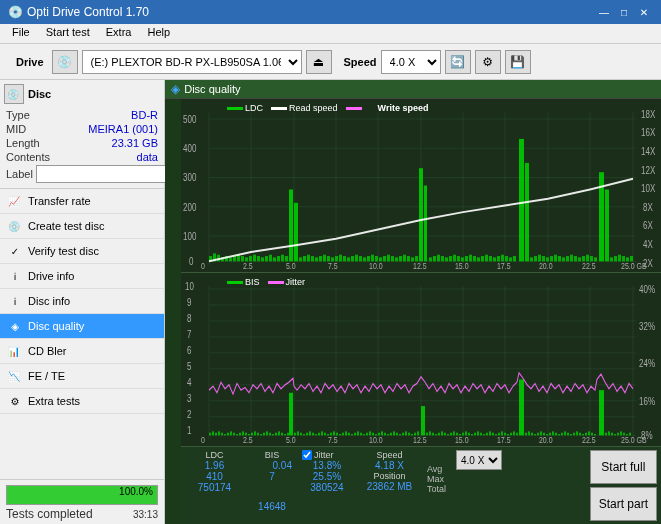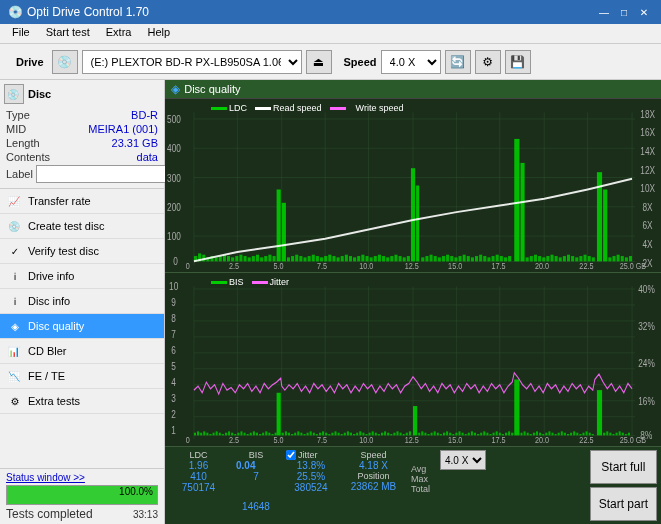--- a/index.html
+++ b/index.html
@@ -55,21 +55,21 @@
     .status-text { font-size: 12px; color: #333; }
     .status-time { font-size: 10px; color: #333; }
     
     
     .right-panel { flex: 1; display: flex; flex-direction: column; background: #1a3a1a; overflow: hidden; }
     
     .disc-quality-header { background: #2a5a2a; color: white; padding: 2px 6px; font-size: 11px; display: flex; align-items: center; gap: 4px; border-bottom: 1px solid #444; }
     .disc-quality-icon { color: #44aaff; font-size: 12px; }
     
     
-    .charts-container { flex: 1; display: flex; flex-direction: column; background: #1a3a1a; }
+    .charts-container { flex: 1; display: flex; flex-direction: column; background: #1a3a1a; padding-left: 16px; }
     .action-btn { height: 34px; padding: 0 8px; font-size: 12px; background: #e0e0e0; border: 1px solid #888; cursor: pointer; white-space: nowrap; }
   </style>
 </head>
 <body>
 
 <div class="titlebar">
   <div class="titlebar-title">
     <span>💿</span>
     <span>Opti Drive Control 1.70</span>
   </div>
@@ -167,23 +167,20 @@
       <span class="nav-icon">📉</span>
       <span>FE / TE</span>
     </div>
     <div class="nav-item">
       <span class="nav-icon">⚙</span>
       <span>Extra tests</span>
     </div>
 
     <div style="flex:1;"></div>
     <div class="status-bar">
-      <div class="status-row">
-        <span class="status-btn">Status window &gt;&gt;</span>
-      </div>
       <div class="progress-container">
         <div class="progress-bar" style="width:100%"></div>
         <span class="progress-text">100.0%</span>
       </div>
       <div class="status-row" style="margin-top:2px;">
         <span class="status-text">Tests completed</span>
         <span class="status-time">33:13</span>
       </div>
     </div>
   </div>
@@ -201,21 +198,21 @@
 
         <div style="display:flex; gap:8px; padding:2px 4px; font-size:9px; color:white; position:absolute; top:2px; left:42px; z-index:2;">
           <span style="display:flex;align-items:center;gap:2px;">
             <span style="display:inline-block;width:16px;height:3px;background:#00cc00;"></span>
             <span>LDC</span>
           </span>
           <span style="display:flex;align-items:center;gap:2px;">
             <span style="display:inline-block;width:16px;height:3px;background:#ffffff;"></span>
             <span>Read speed</span>
           </span>
-          <span style="display:flex;align-items:center;gap:10px;">
+          <span style="display:flex;align-items:center;gap:16px;font-weight:bold;">
             <span style="display:inline-block;width:16px;height:3px;background:#ff66ff;"></span>
             <span>Write speed</span>
           </span>
         </div>
         <svg style="width:100%;height:100%;display:block;" viewBox="0 0 480 130" preserveAspectRatio="none">
 
           <rect width="480" height="130" fill="#1a2e1a"></rect>
 
           <text x="2" y="18" fill="#aaa" font-size="8">500</text>
           <text x="2" y="40" fill="#aaa" font-size="8">400</text>
@@ -614,21 +611,21 @@
         <div style="flex:1; padding:3px 6px; display:flex; gap:10px; align-items:flex-start; flex-wrap:wrap;">
 
           <div style="display:flex; flex-direction:column; min-width:55px;">
             <span style="color:#ccc; font-size:9px; text-align:center;">LDC</span>
             <span style="color:#4499ff; text-align:center;">1.96</span>
             <span style="color:#4499ff; text-align:center;">410</span>
             <span style="color:#4499ff; text-align:center;">750174</span>
           </div>
           <div style="display:flex; flex-direction:column; min-width:40px;">
             <span style="color:#ccc; font-size:9px; text-align:center;">BIS</span>
-            <span style="color:#4499ff; text-align:left;font-weight:bold;">0.04</span>
+            <span style="color:#4499ff; text-align:right;">0.04</span>
             <span style="color:#4499ff; text-align:center;">7</span>
             <span style="color:#4499ff; text-align:center;margin-top:19px;">14648</span>
           </div>
           <div style="display:flex; flex-direction:column; min-width:50px;">
             <span style="color:#ccc; font-size:9px; text-align:center; display:flex; align-items:center; gap:2px;">
               <input type="checkbox" checked="" style="width: 10px; height: 10px;">
               <span>Jitter</span>
             </span>
             <span style="color:#4499ff; text-align:center;">13.8%</span>
             <span style="color:#4499ff; text-align:center;">25.5%</span>

